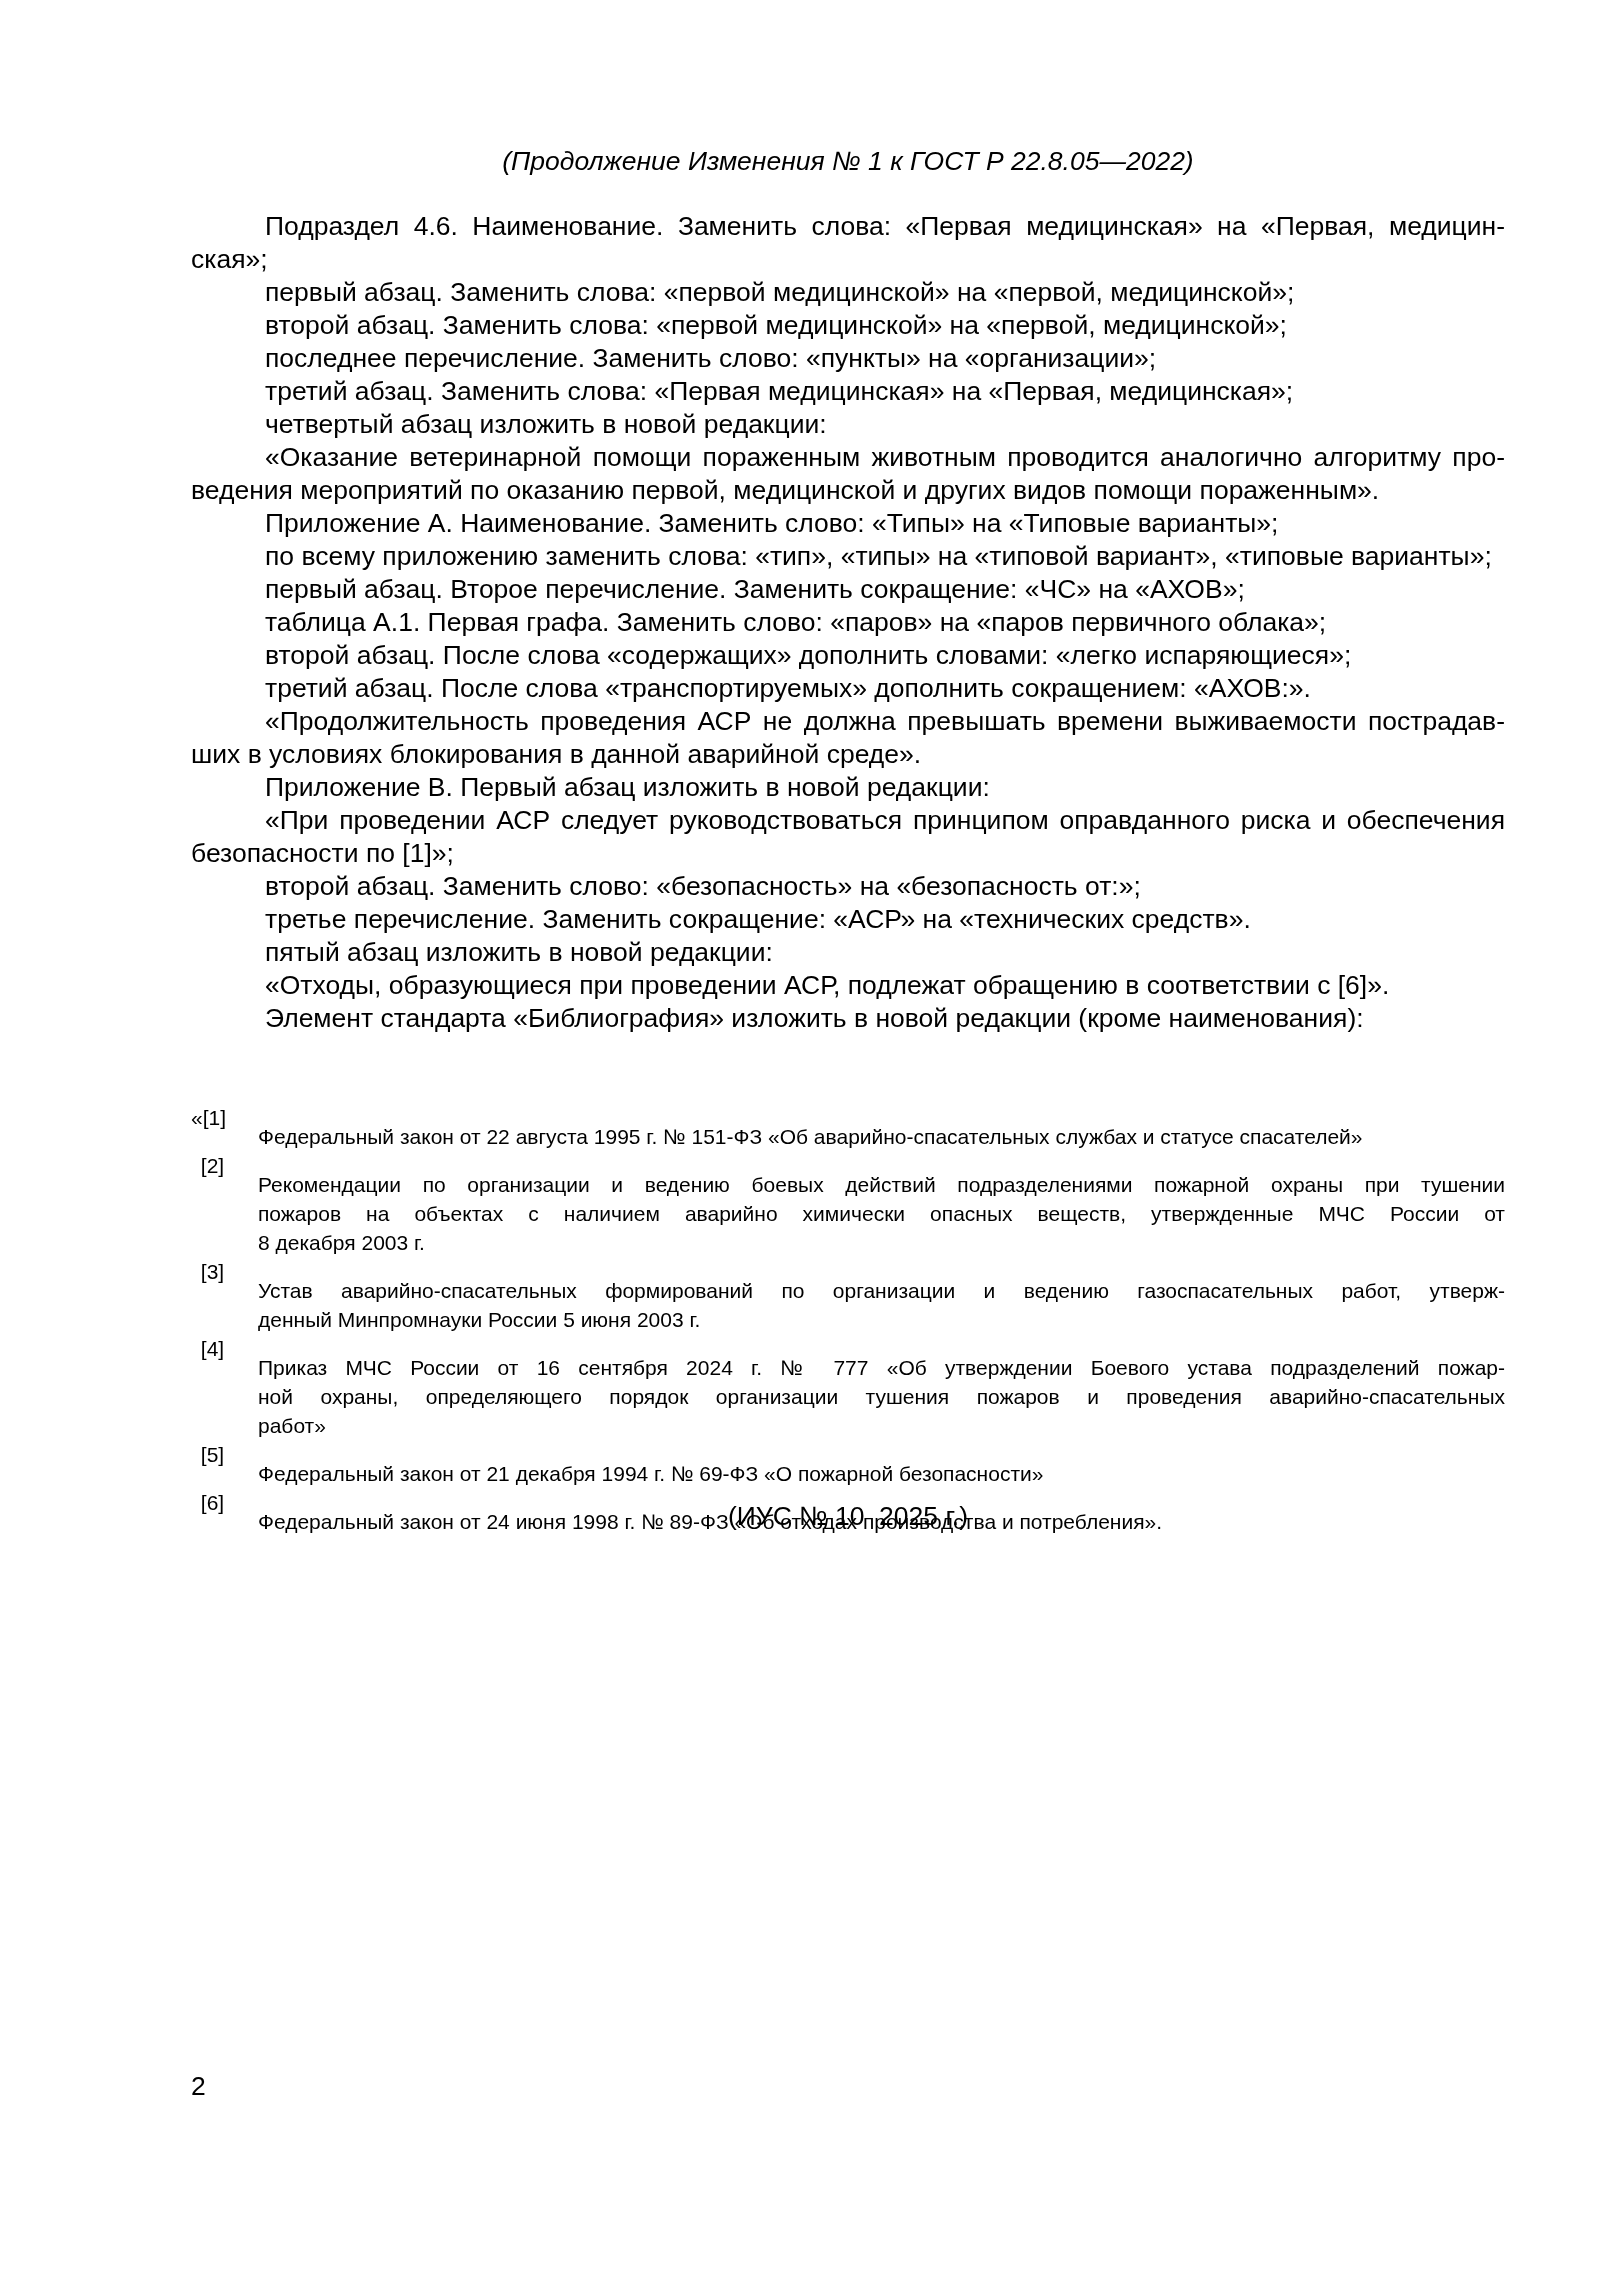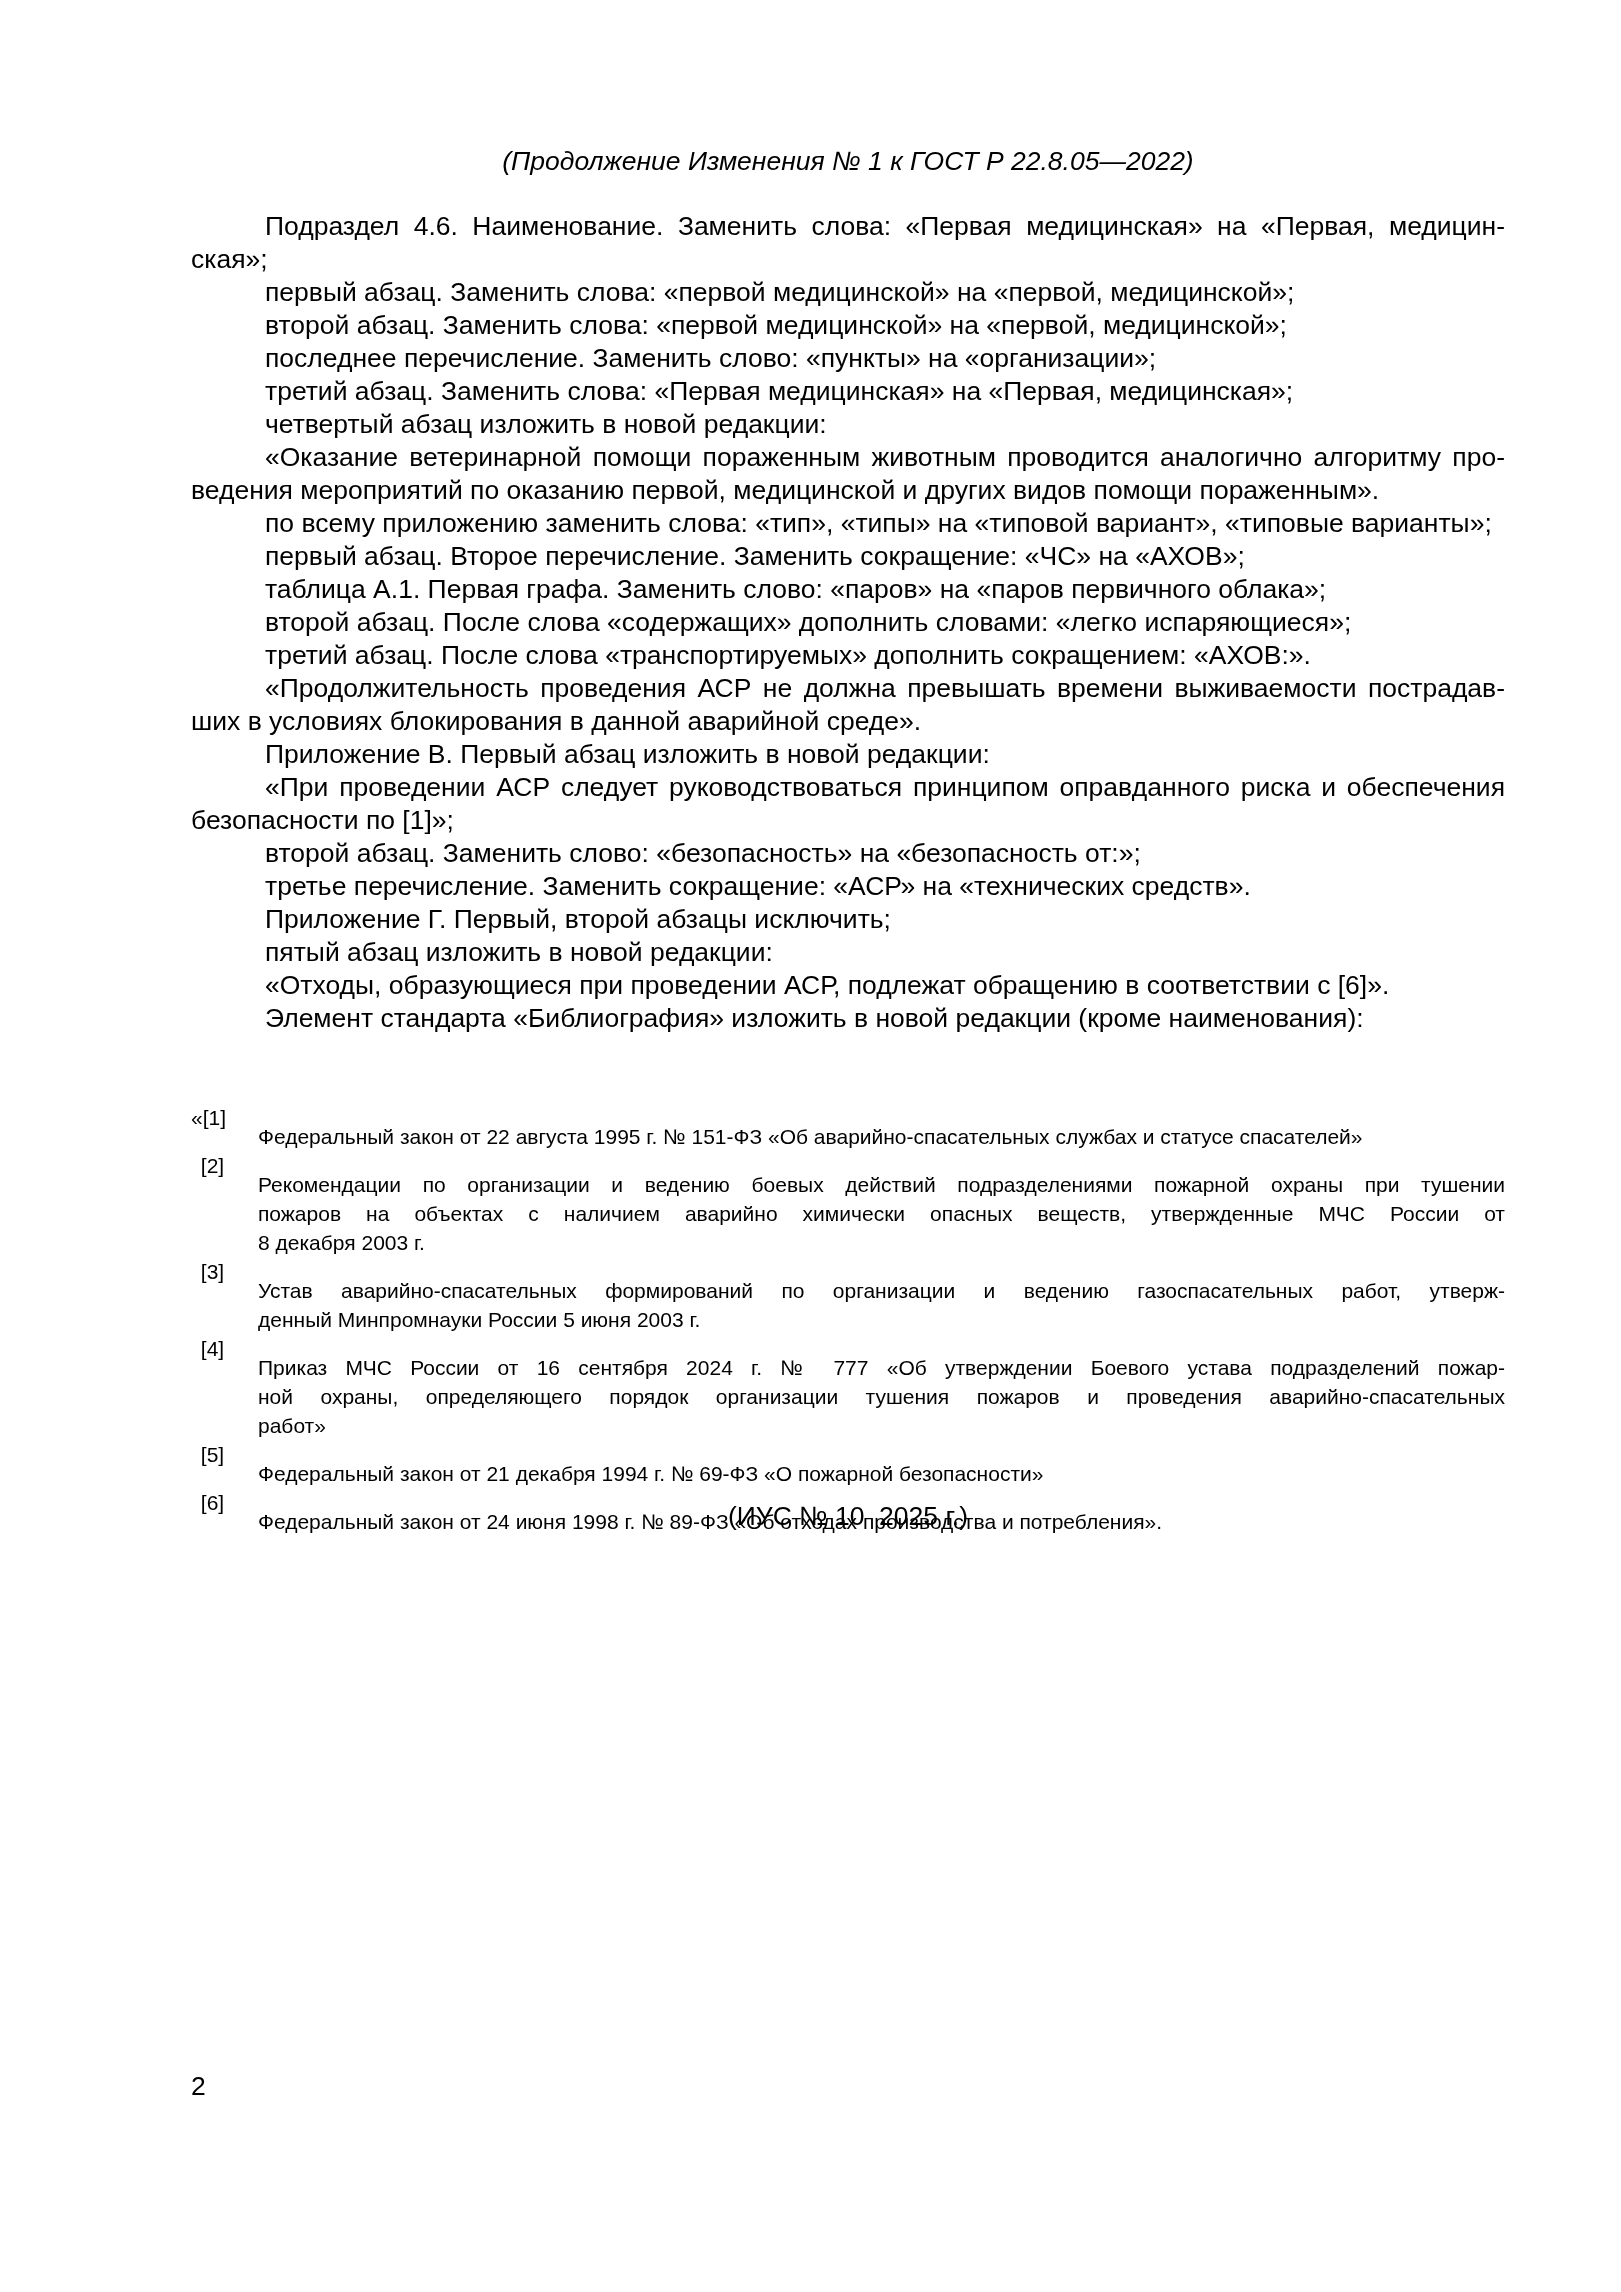--- a/index.html
+++ b/index.html
@@ -100,33 +100,33 @@
   <div class="document-body">
       <div class="line indent stretch">Подраздел 4.6. Наименование. Заменить слова: «Первая медицинская» на «Первая, медицин-</div>
       <div class="line">ская»;</div>
       <div class="line indent">первый абзац. Заменить слова: «первой медицинской» на «первой, медицинской»;</div>
       <div class="line indent">второй абзац. Заменить слова: «первой медицинской» на «первой, медицинской»;</div>
       <div class="line indent">последнее перечисление. Заменить слово: «пункты» на «организации»;</div>
       <div class="line indent">третий абзац. Заменить слова: «Первая медицинская» на «Первая, медицинская»;</div>
       <div class="line indent">четвертый абзац изложить в новой редакции:</div>
       <div class="line indent stretch">«Оказание ветеринарной помощи пораженным животным проводится аналогично алгоритму про-</div>
       <div class="line">ведения мероприятий по оказанию первой, медицинской и других видов помощи пораженным».</div>
+      <div class="line indent">Приложение А. Наименование. Заменить слово: «Типы» на «Типовые варианты»;</div>
       <div class="line indent">по всему приложению заменить слова: «тип», «типы» на «типовой вариант», «типовые варианты»;</div>
       <div class="line indent">первый абзац. Второе перечисление. Заменить сокращение: «ЧС» на «АХОВ»;</div>
       <div class="line indent">таблица А.1. Первая графа. Заменить слово: «паров» на «паров первичного облака»;</div>
       <div class="line indent">второй абзац. После слова «содержащих» дополнить словами: «легко испаряющиеся»;</div>
       <div class="line indent">третий абзац. После слова «транспортируемых» дополнить сокращением: «АХОВ:».</div>
       <div class="line indent stretch">«Продолжительность проведения АСР не должна превышать времени выживаемости пострадав-</div>
       <div class="line">ших в условиях блокирования в данной аварийной среде».</div>
       <div class="line indent">Приложение В. Первый абзац изложить в новой редакции:</div>
       <div class="line indent stretch">«При проведении АСР следует руководствоваться принципом оправданного риска и обеспечения</div>
       <div class="line">безопасности по [1]»;</div>
       <div class="line indent">второй абзац. Заменить слово: «безопасность» на «безопасность от:»;</div>
       <div class="line indent">третье перечисление. Заменить сокращение: «АСР» на «технических средств».</div>
-      <div class="line indent">Приложение Г. Первый, второй абзацы исключить;</div>
       <div class="line indent">пятый абзац изложить в новой редакции:</div>
       <div class="line indent">«Отходы, образующиеся при проведении АСР, подлежат обращению в соответствии с [6]».</div>
       <div class="line indent">Элемент стандарта «Библиография» изложить в новой редакции (кроме наименования):</div>
     </div>
 
   <div class="bibliography">
       <div class="bib-row">
         <div class="bib-label first">«[1]</div>
         <div class="bib-text">
           <div class="bib-line">Федеральный закон от 22 августа 1995 г. № 151-ФЗ «Об аварийно-спасательных службах и статусе спасателей»</div>

